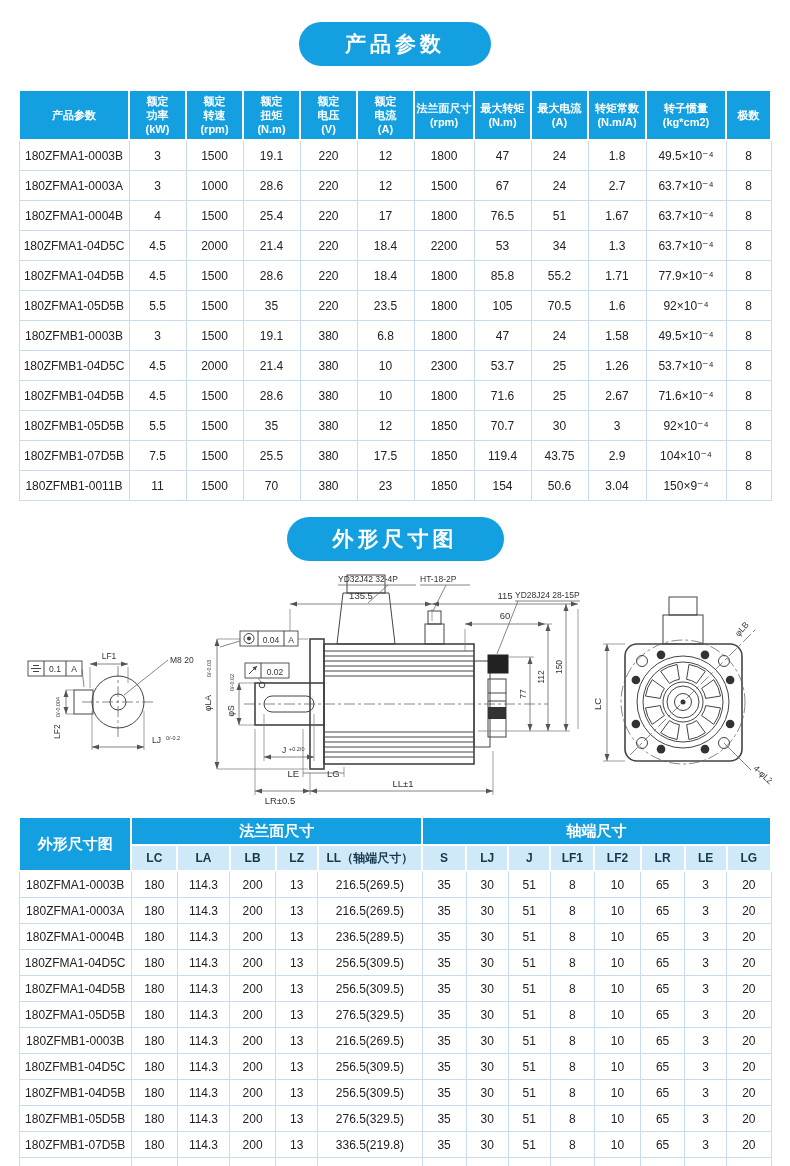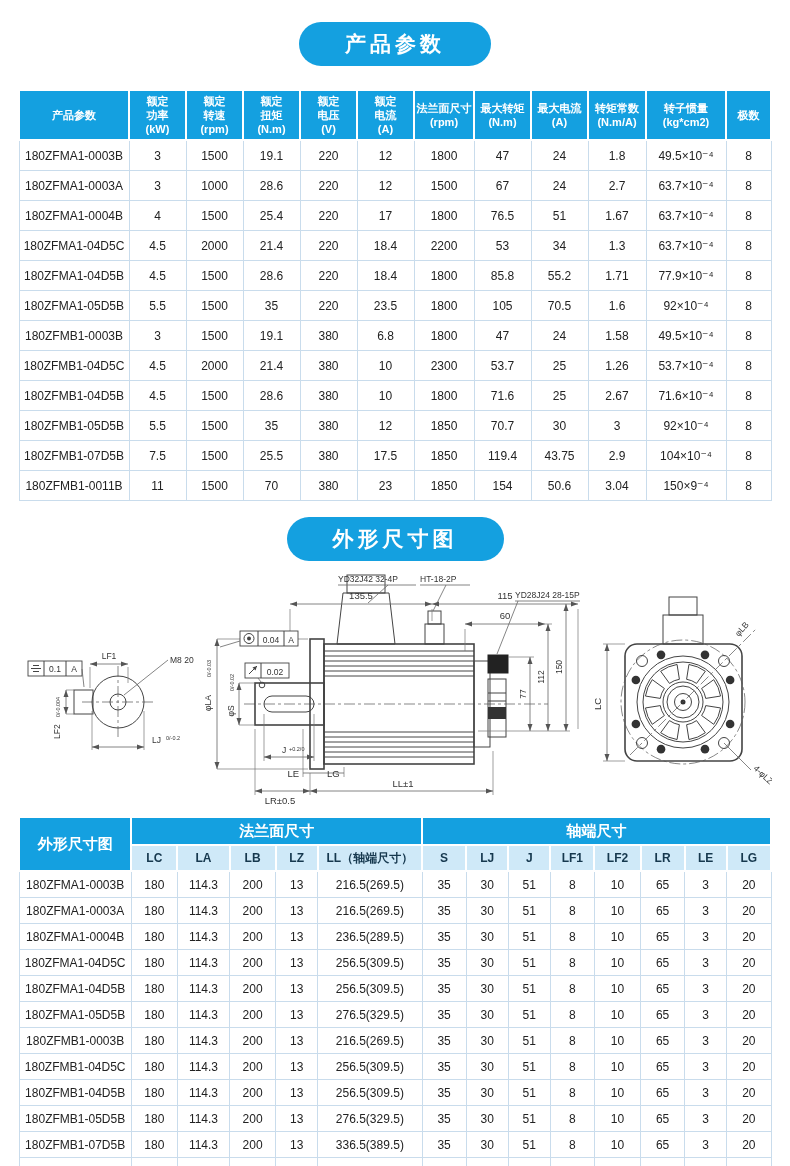--- a/index.html
+++ b/index.html
@@ -673,21 +673,21 @@
         <td>65</td>
         <td>3</td>
         <td>20</td>
       </tr>
       <tr>
         <td>180ZFMB1-07D5B</td>
         <td>180</td>
         <td>114.3</td>
         <td>200</td>
         <td>13</td>
-        <td>336.5(389.5)</td>
+        <td>336.5(219.8)</td>
         <td>35</td>
         <td>30</td>
         <td>51</td>
         <td>8</td>
         <td>10</td>
         <td>65</td>
         <td>3</td>
         <td>20</td>
       </tr>
       <tr>

